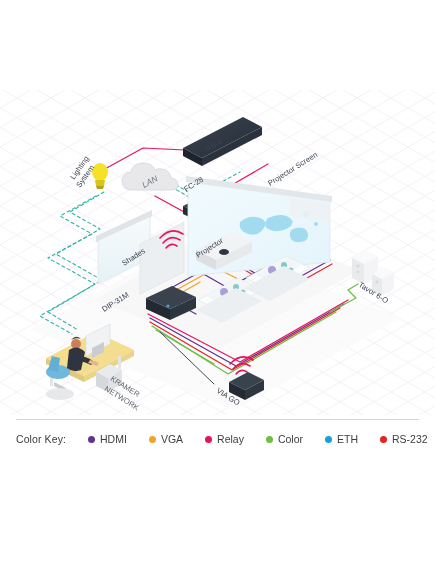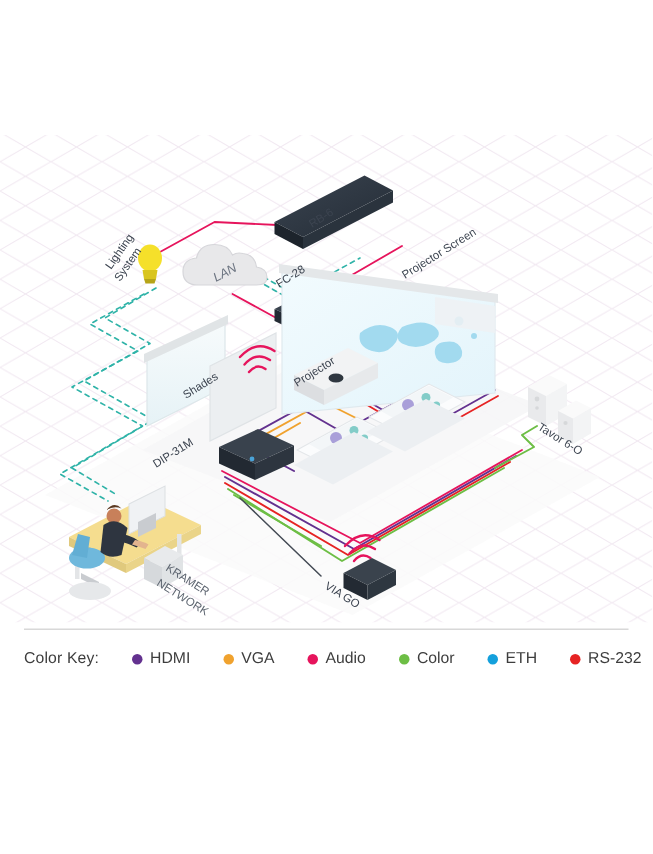--- a/index.html
+++ b/index.html
@@ -266,21 +266,21 @@
       <span class="legend-label">HDMI</span>
     </span>
 
     <span class="legend-item">
       <span class="dot" style="background:#f0a22e"></span>
       <span class="legend-label">VGA</span>
     </span>
 
     <span class="legend-item">
       <span class="dot" style="background:#e6145c"></span>
-      <span class="legend-label">Audio</span>
+      <span class="legend-label">Relay</span>
     </span>
 
     <span class="legend-item">
       <span class="dot" style="background:#6dbe45"></span>
       <span class="legend-label">Color</span>
     </span>
 
     <span class="legend-item">
       <span class="dot" style="background:#14a0dc"></span>
       <span class="legend-label">ETH</span>

